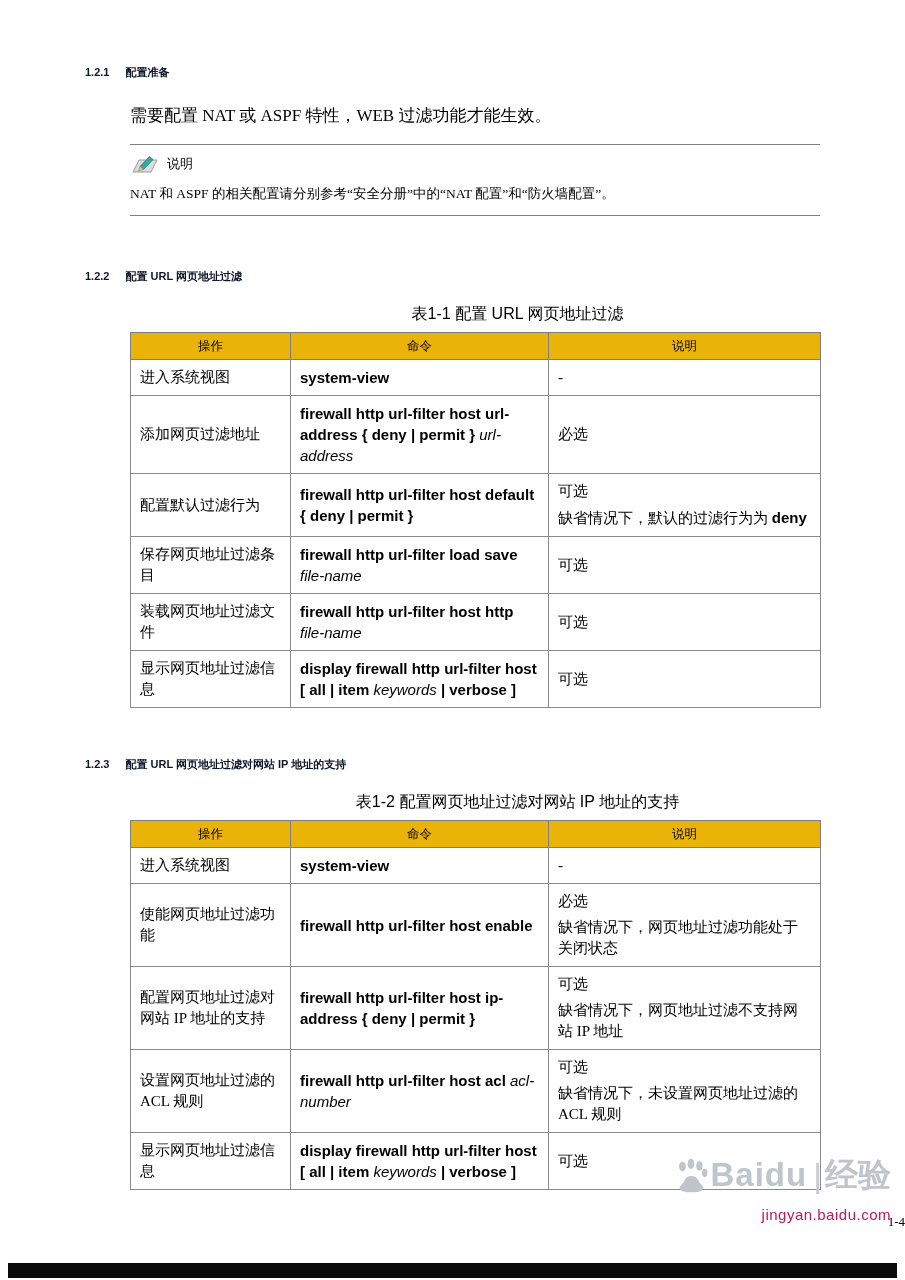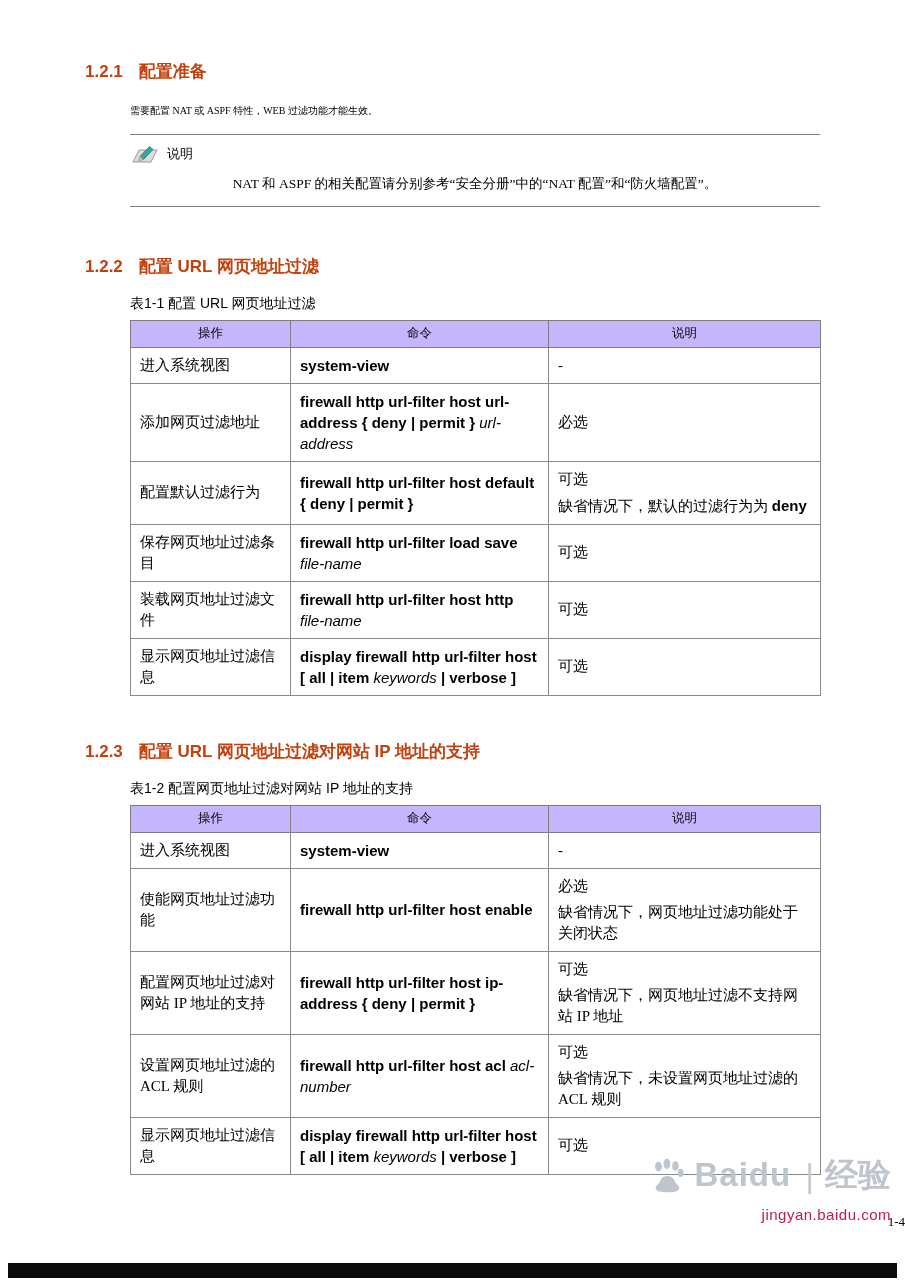--- a/index.html
+++ b/index.html
@@ -10,56 +10,57 @@
     color: #000;
     font-family: "Liberation Serif", "DejaVu Serif", serif;
     position: relative;
     overflow: hidden;
   }
   .content { padding-top: 62px; }
 
   .sec-heading {
     font-family: "Liberation Sans", "DejaVu Sans", sans-serif;
     font-weight: bold;
-    font-size: 17px;
-    color: #c2410c;
+    font-size: 11px;
+    color: #0f172a;
     margin: 0 0 0 85px;
     line-height: 20px;
   }
   .sec-num { margin-right: 16px; }
   #h122 { margin-top: 50px; }
   #h123 { margin-top: 46px; }
 
-  .body-par { font-size: 10px; margin: 22px 0 0 130px; line-height: 1.4; }
+  .body-par { font-size: 17px; margin: 22px 0 0 130px; line-height: 1.4; }
 
   .note {
     width: 690px;
     margin: 16px 0 0 130px;
     border-top: 1px solid #808080;
     border-bottom: 1px solid #808080;
     padding: 8px 0 12px 0;
   }
   .note-head { display: flex; align-items: center; gap: 7px; }
   .note-label { font-size: 13px; }
-  .note-text { font-size: 13.5px; margin-top: 9px; line-height: 1.45; text-align: center; }
+  .note-text { font-size: 13.5px; margin-top: 9px; line-height: 1.45; }
 
   .tbl-caption {
     font-family: "Liberation Sans", "DejaVu Sans", sans-serif;
-    font-size: 14px;
+    font-size: 16px;
     margin: 18px 0 0 130px;
+    text-align: center;
   }
 
   table.cfg {
     border-collapse: collapse;
     table-layout: fixed;
     width: 690px;
     margin: 7px 0 0 130px;
   }
   .cfg th {
-    background: #c4b5fd;
+    background: #eab308;
     border: 1px solid #7e7e7e;
     font-family: "Liberation Sans", "DejaVu Sans", sans-serif;
     font-weight: normal;
     font-size: 12.5px;
     height: 27px;
     text-align: center;
   }
   .cfg td {
     border: 1px solid #8a8a8a;
     padding: 7px 9px;
@@ -77,21 +78,21 @@
     text-align: right; font-size: 13px;
   }
 
   .watermark {
     position: absolute; right: 14px; top: 1156px;
     text-align: right;
     font-family: "Liberation Sans", "DejaVu Sans", sans-serif;
   }
   .wm-row {
     display: flex; align-items: center; justify-content: flex-end;
-    color: #bfc5cc; font-weight: bold; font-size: 33px; line-height: 38px; gap: 8px;
+    color: #bfc5cc; font-weight: bold; font-size: 33px; line-height: 38px;
   }
   .wm-brand { letter-spacing: 1px; }
   .wm-divider { font-weight: normal; font-size: 34px; margin: 0 3px 0 6px; color: #c6cbd2; }
   .wm-url { margin-top: 12px; color: #be185d; font-size: 15px; font-weight: normal; letter-spacing: 0.5px; }
 
   .bottom-bar {
     position: absolute; left: 8px; right: 8px; bottom: 2px;
     height: 15px; background: #0b0b0b;
   }
 </style>

